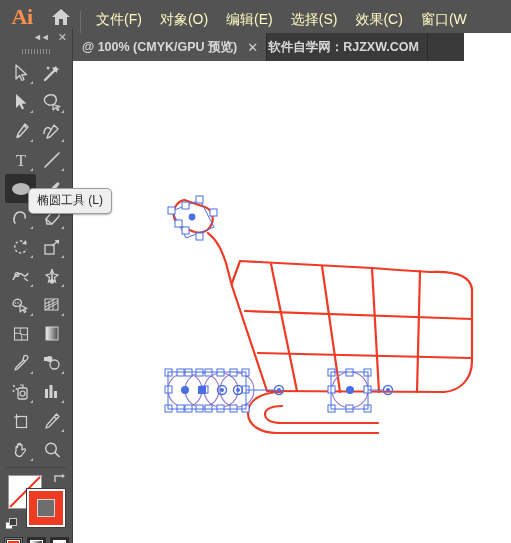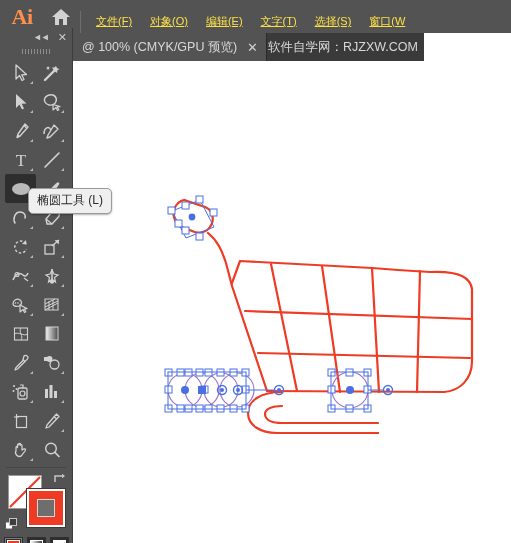--- a/index.html
+++ b/index.html
@@ -50,37 +50,37 @@
     margin: 0 6px 0 2px;
   }
   .menu-items {
     display: flex;
     align-items: center;
     flex: 1;
     overflow: hidden;
     white-space: nowrap;
   }
   .menu-item {
-    color: #fde047;
-    font-size: 11px;
+    color: #fef9c3;
+    font-size: 14px;
     padding: 4px 9px;
     white-space: nowrap;
     cursor: default;
-    text-decoration: underline;
   }
 
   
   .tabbar {
     position: absolute;
     left: 0; top: 33px;
-    width: 424px; height: 28px;
+    width: 464px; height: 28px;
     background: #3a3a3a;
     display: flex;
     align-items: stretch;
     overflow: hidden;
+    font-weight: bold;
   }
   .tab {
     display: flex;
     align-items: center;
     height: 28px;
     padding: 0 8px 0 10px;
     color: #d8d8d8;
     font-size: 12.5px;
     white-space: nowrap;
     border-right: 1px solid #2b2b2b;
@@ -309,22 +309,22 @@
     <div class="home-btn">
       <svg width="20" height="18" viewBox="0 0 20 18">
         <path d="M10 1 L19 9 L16 9 L16 17 L12 17 L12 11 L8 11 L8 17 L4 17 L4 9 L1 9 Z" fill="#d2d2d2"></path>
       </svg>
     </div>
     <div class="menu-sep"></div>
     <div class="menu-items">
       <div class="menu-item">文件(F)</div>
       <div class="menu-item">对象(O)</div>
       <div class="menu-item">编辑(E)</div>
-      <div class="menu-item">文字(T)</div>
       <div class="menu-item">选择(S)</div>
+      <div class="menu-item">效果(C)</div>
       <div class="menu-item">窗口(W</div>
     </div>
   </div>
 
   <div class="tabbar">
     <div style="width:72px;flex:0 0 72px;background:#3a3a3a;"></div>
     <div class="tab active">
       <span class="tab-label">@ 100% (CMYK/GPU 预览)</span>
       <span class="tab-close">✕</span>
     </div>

